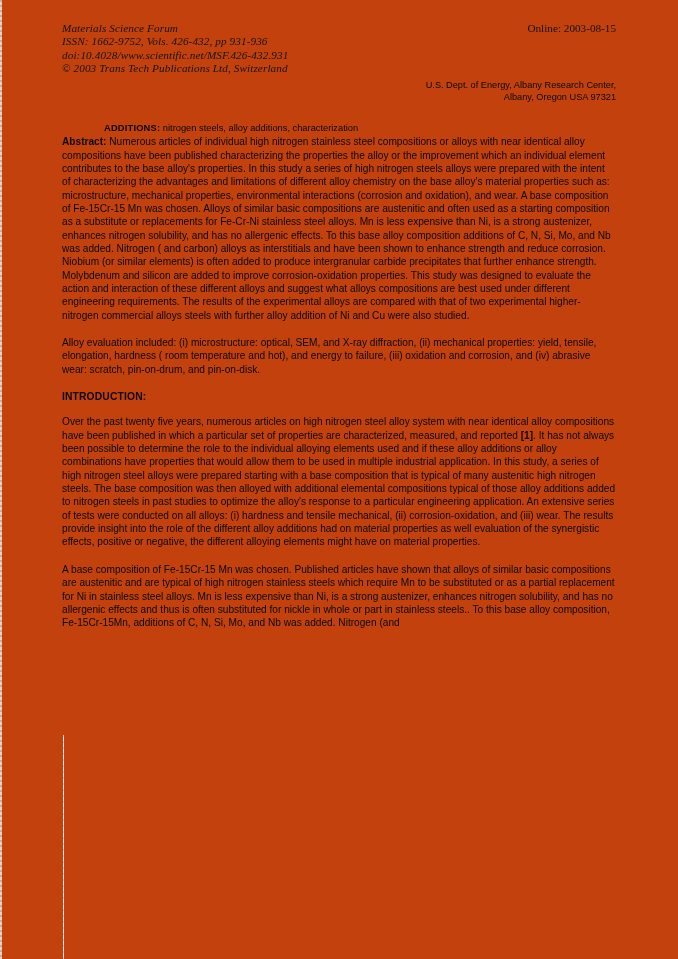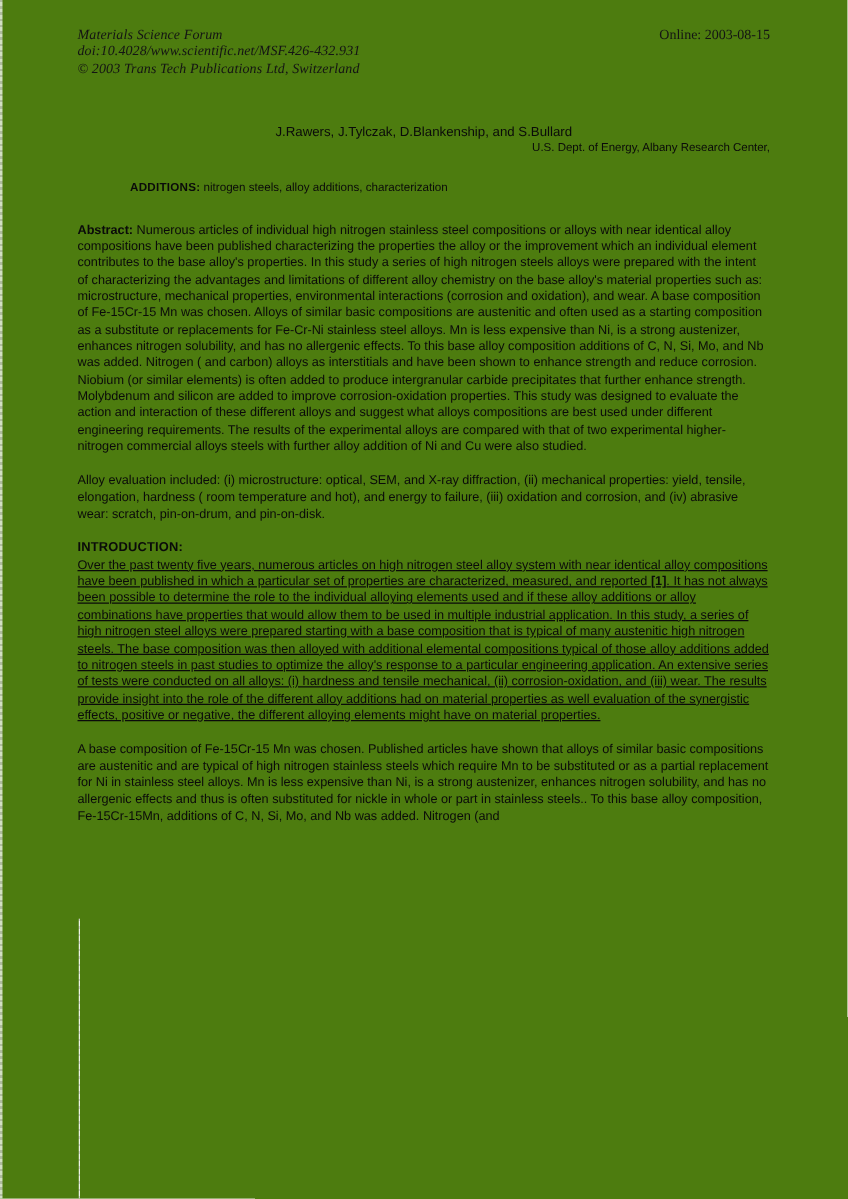--- a/index.html
+++ b/index.html
@@ -4,21 +4,21 @@
 <style>
   html, body {
     margin: 0;
     padding: 0;
     background: #ffffff;
   }
   .page {
     position: relative;
     width: 678px;
     height: 959px;
-    background: #4d7c0f;
+    background: #c2410c;
     overflow: hidden;
     font-family: "Liberation Sans", sans-serif;
     color: #0a0a0a;
   }
   
   .scan-edge {
     position: absolute;
     left: 0px;
     top: 0;
     width: 2px;
@@ -116,54 +116,55 @@
 
   
   .para {
     margin-top: 14px;
     font-size: 10.15px;
     line-height: 13.35px;
     text-align: left;
     color: #0a0a0a;
   }
   .para b { font-weight: bold; }
-  .abstract { margin-top: 22px; }
+  .abstract { margin-top: 1px; }
   .alloy-eval { }
   .section-head {
     margin-top: 14px;
     font-size: 10.3px;
     font-weight: bold;
     line-height: 13.35px;
     letter-spacing: .15px;
   }
-  .intro-body { margin-top: 0px; text-decoration: underline; }
+  .intro-body { margin-top: 12px; }
   .last-para { }
 </style>
 </head>
 <body>
 
 <div class="page">
 
   <div class="scan-edge"></div>
   <div class="scan-edge2"></div>
 
   <div class="content">
 
     <div class="masthead">
       <div class="journal-block">
         <div>Materials Science Forum</div>
+        <div>ISSN: 1662-9752, Vols. 426-432, pp 931-936</div>
         <div>doi:10.4028/www.scientific.net/MSF.426-432.931</div>
         <div>© 2003 Trans Tech Publications Ltd, Switzerland</div>
       </div>
       <div class="online-date">Online: 2003-08-15</div>
     </div>
 
 
-    <div class="authors">J.Rawers, J.Tylczak, D.Blankenship, and S.Bullard</div>
     <div class="affil">U.S. Dept. of Energy, Albany Research Center,</div>
+    <div class="affil">Albany, Oregon USA 97321</div>
 
     <div class="keywords">
       <span class="kw-label">ADDITIONS:</span>
       <span class="kw-values">nitrogen steels, alloy additions, characterization</span>
     </div>
 
     <div class="para abstract">
       <b>Abstract:</b><span> Numerous articles of individual high nitrogen stainless steel compositions or alloys with near identical alloy compositions have been published characterizing the properties the alloy or the improvement which an individual element contributes to the base alloy's properties.  In this study a series of high nitrogen steels alloys were prepared with the intent of characterizing the advantages and limitations of different alloy chemistry on the base alloy's material properties such as: microstructure, mechanical properties, environmental interactions (corrosion and oxidation), and wear.  A base composition of Fe-15Cr-15 Mn was chosen.  Alloys of similar basic compositions are austenitic and often used as a starting composition as a substitute or replacements for Fe-Cr-Ni stainless steel alloys.  Mn is less expensive than Ni, is a strong austenizer, enhances nitrogen solubility, and has no allergenic effects.  To this base alloy composition additions of C, N, Si, Mo, and Nb was added.  Nitrogen ( and carbon) alloys as interstitials and have been shown to enhance strength and reduce corrosion.   Niobium (or similar elements) is often added to produce intergranular carbide precipitates that further enhance strength.  Molybdenum and silicon are added to improve corrosion-oxidation properties.  This study was designed to evaluate the action and interaction of these different alloys and suggest what alloys compositions are best used under different engineering requirements.  The results of the experimental alloys are compared with that of two experimental higher-nitrogen commercial alloys steels with further alloy addition of Ni and Cu were also studied.</span>
     </div>
 

